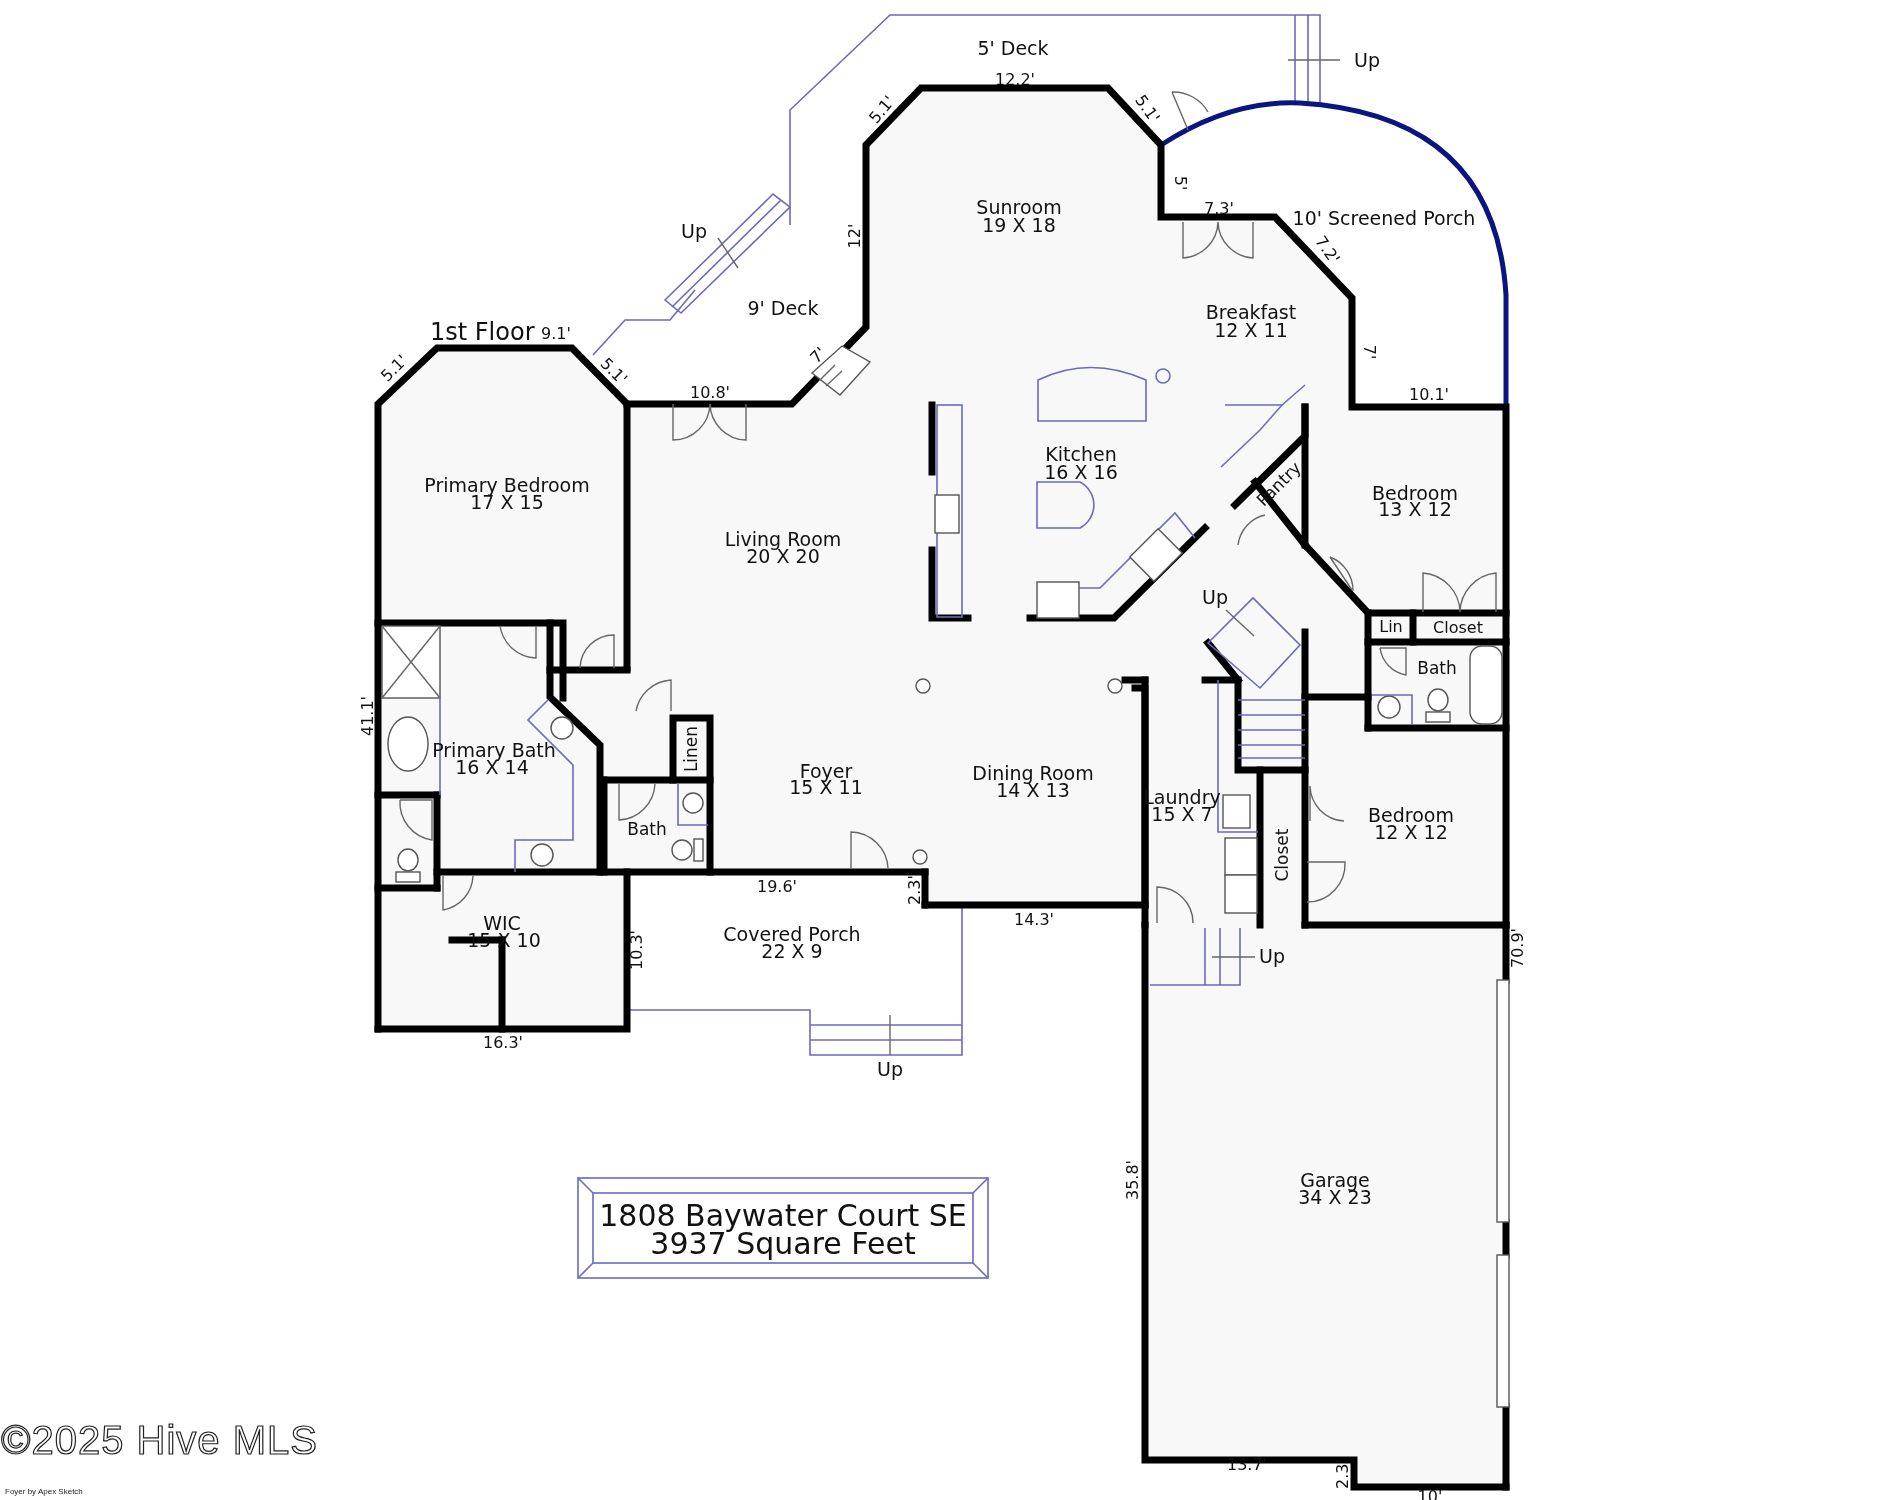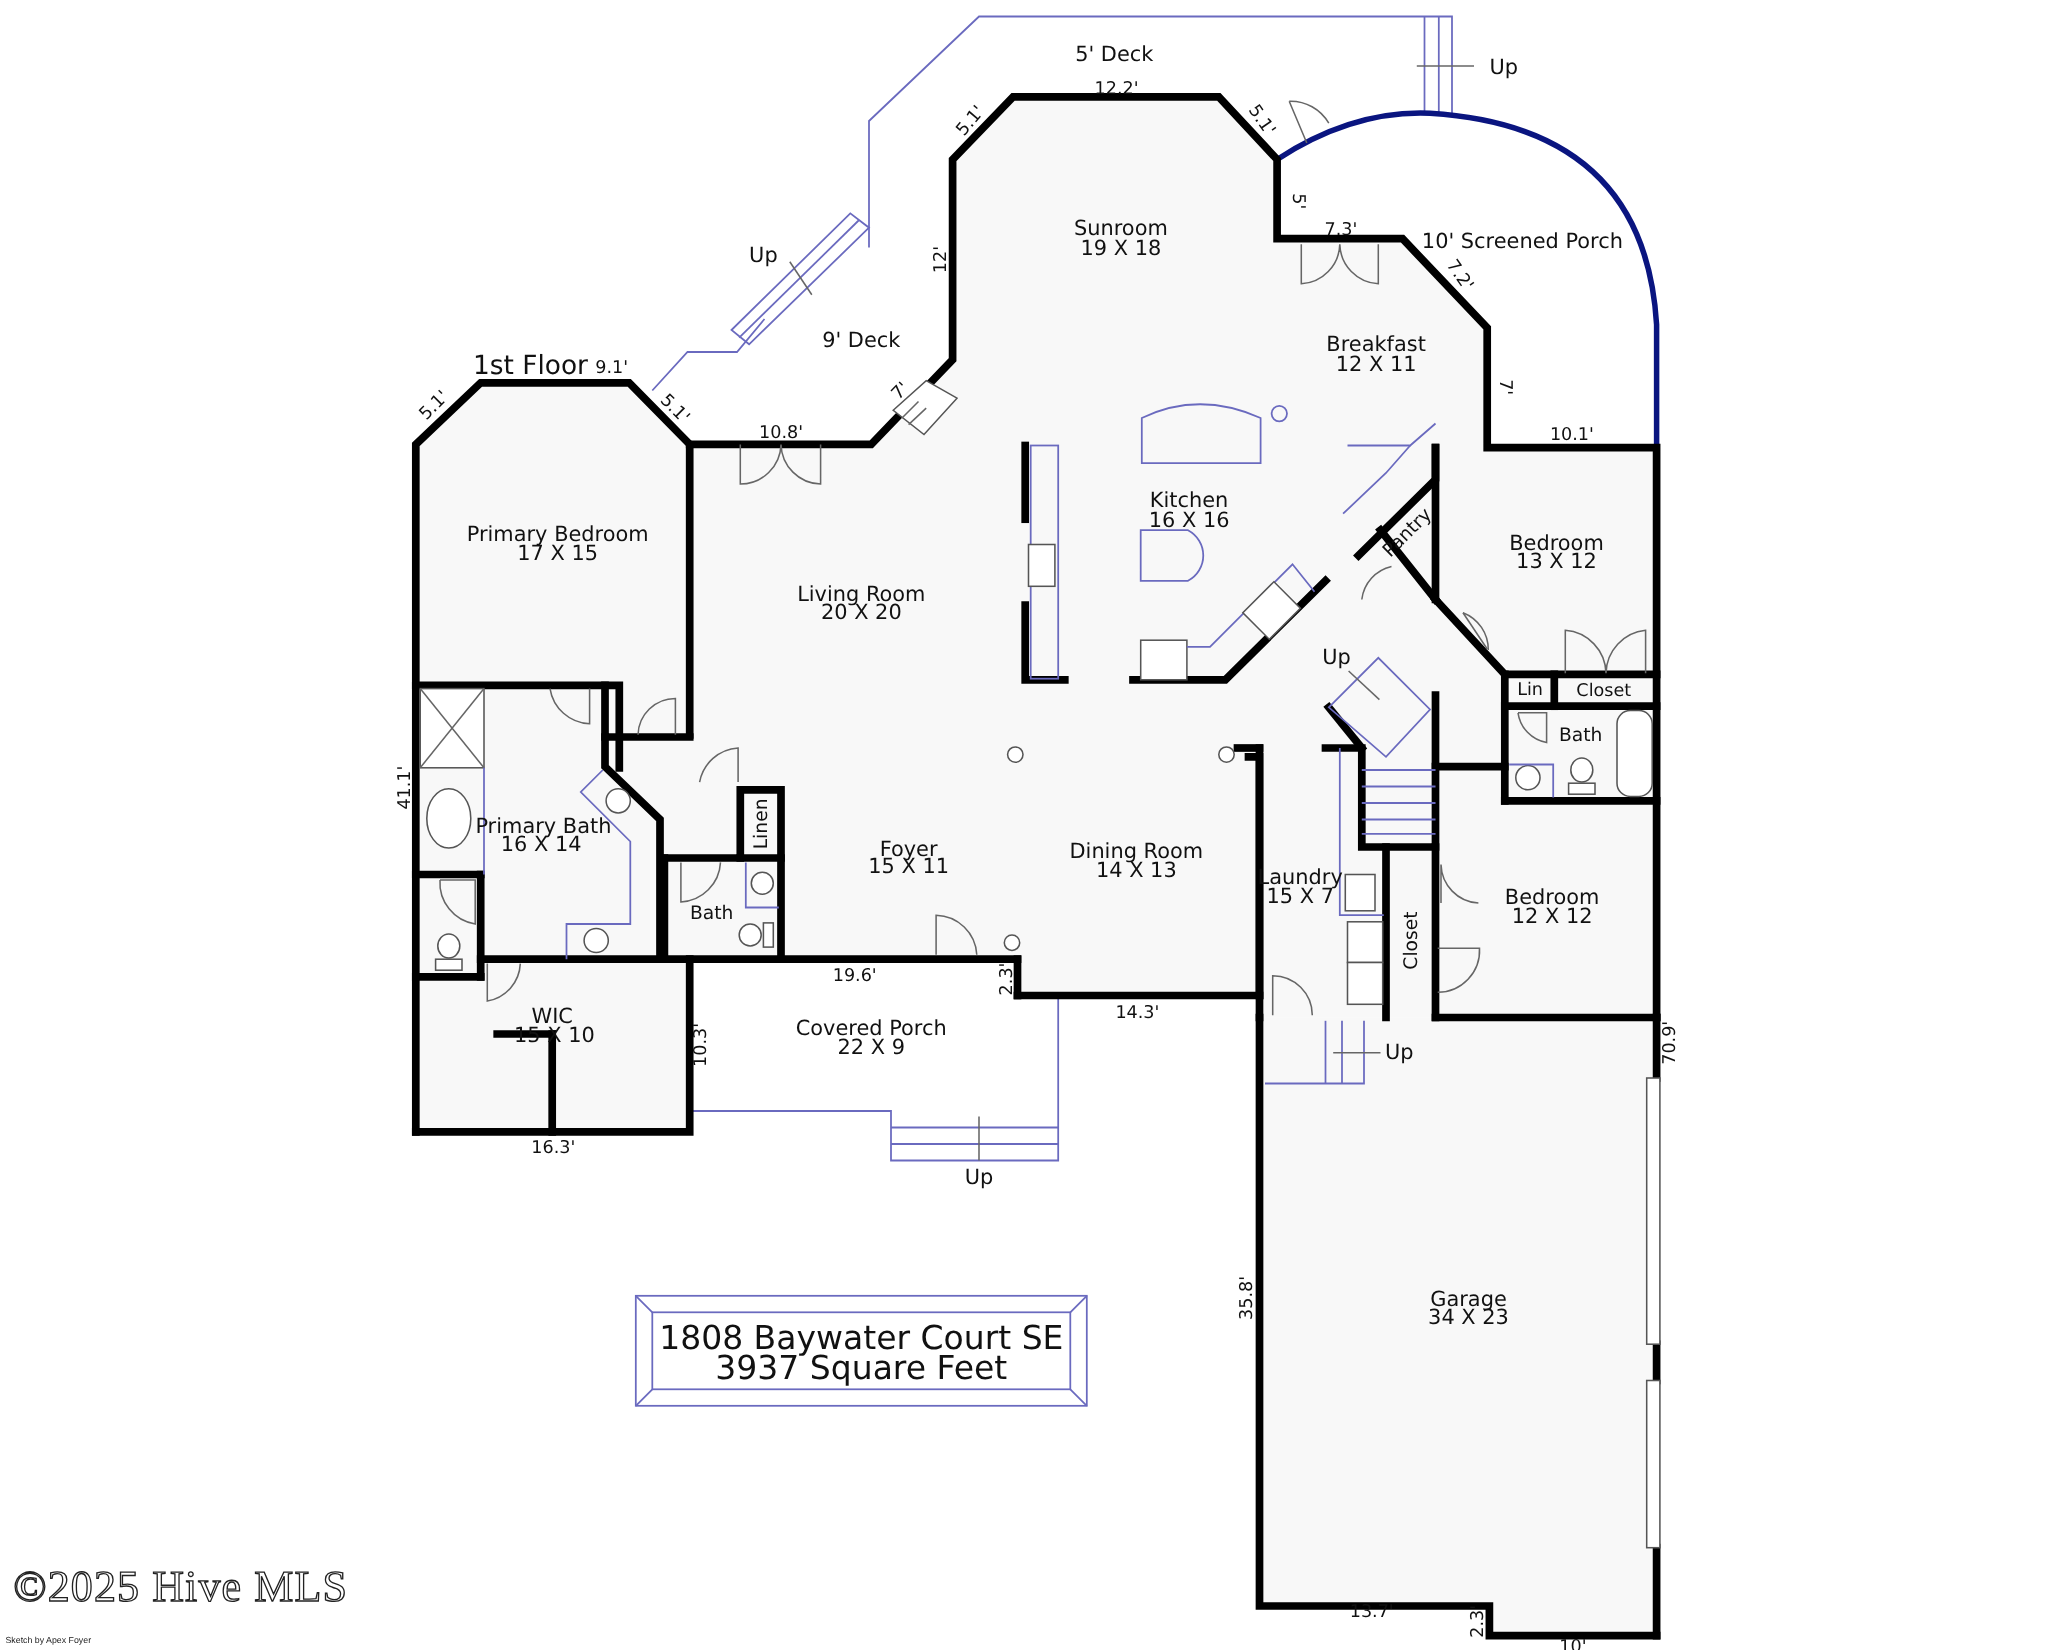--- a/index.html
+++ b/index.html
@@ -8,21 +8,21 @@
   .wall{stroke:#000;stroke-width:7;fill:none;stroke-linejoin:miter;stroke-linecap:square;}
   .room{fill:#f8f8f8;stroke:none;}
   .thin{stroke:#6a6abf;stroke-width:1.6;fill:none;}
   .fix{stroke:#555;stroke-width:1.4;fill:#fff;}
   .door{stroke:#666;stroke-width:1.4;fill:none;}
   .arc{stroke:#0a1580;stroke-width:5;fill:none;}
   .rlabel{font-size:19px;fill:#111;text-anchor:middle;}
   .dim{font-size:16px;fill:#111;text-anchor:middle;}
   .title-lbl{font-size:24px;fill:#111;}
   .addr{font-size:30px;fill:#111;text-anchor:middle;}
-  .wm{position:absolute;left:12px;top:1418px;font-size:40px;color:#fff;-webkit-text-stroke:1.2px #222;letter-spacing:1px;font-family:Liberation Serif, serif;font-weight:300;}
+  .wm{position:absolute;left:1px;top:1418px;font-size:40px;color:#fff;-webkit-text-stroke:1.2px #222;letter-spacing:1px;font-family:Liberation Sans, sans-serif;font-weight:300;}
   .credit{position:absolute;left:5px;top:1487px;font-size:8px;color:#222;font-family:"Liberation Sans",sans-serif;}
 </style>
 </head>
 <body>
 
 <svg id="plan" viewBox="0 0 1880 1500" xmlns="http://www.w3.org/2000/svg">
 
   <g>
 
     <polygon class="room" points="378,1029 378,404 437,348 572,348 627,404 792,404 866,327 866,145 921,88 1108,88 1161,145 1161,217 1275,217 1352,298 1352,407 1506,407 1506,925 1149,925 1149,905 925,905 925,872 627,872 627,1029"></polygon>
@@ -304,13 +304,13 @@
     <text class="dim" x="1247" y="1470">13.7'</text>
     <text class="dim" x="1348" y="1474" transform="rotate(-90 1348 1474)">2.3'</text>
     <text class="dim" x="1430" y="1502">10'</text>
 
     <text class="addr" x="783" y="1226">1808 Baywater Court SE</text>
     <text class="addr" x="783" y="1254">3937 Square Feet</text>
   </g>
 </svg>
 
 <div class="wm">©2025 Hive MLS</div>
-<div class="credit">Sketch by Apex Foyer</div>
+<div class="credit">Foyer by Apex Sketch</div>
 
 </body></html>

